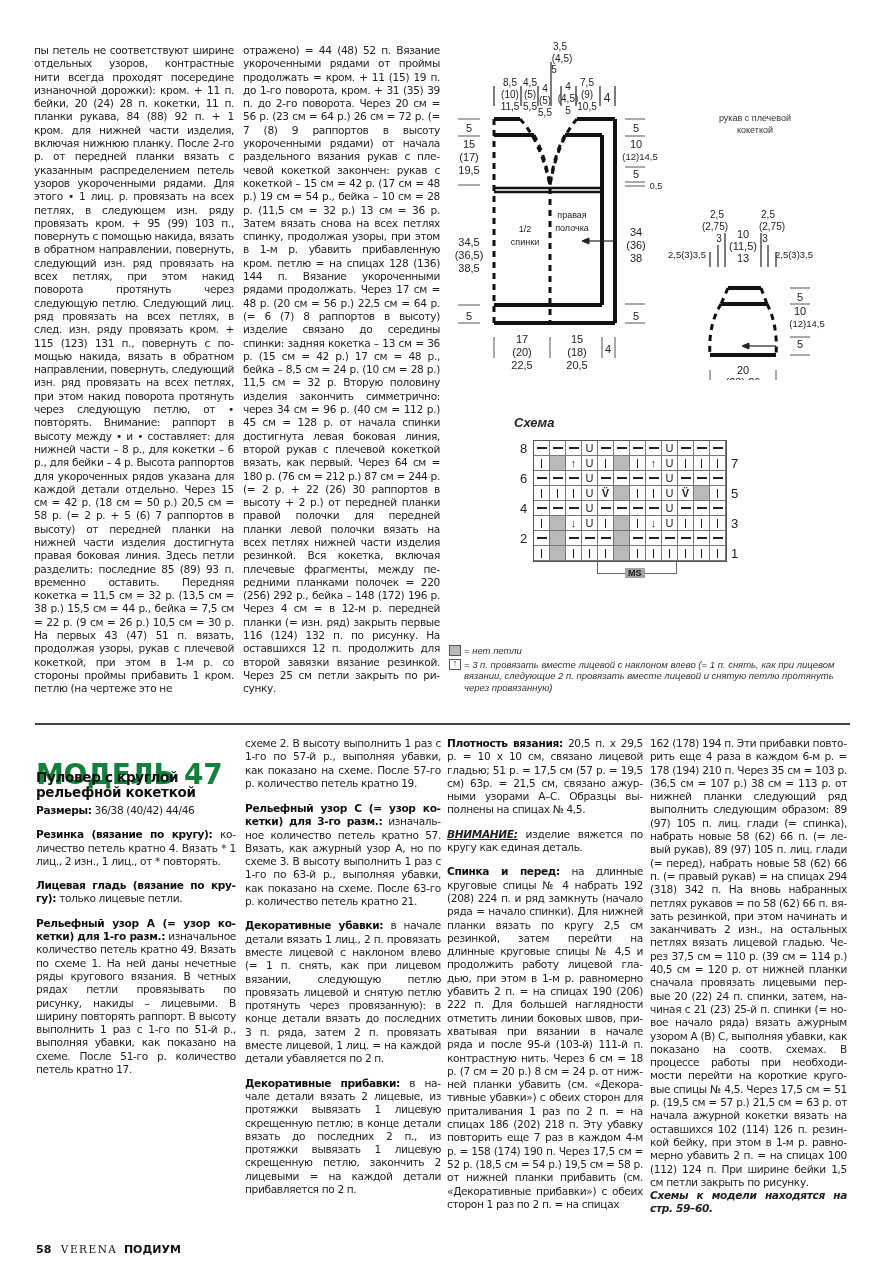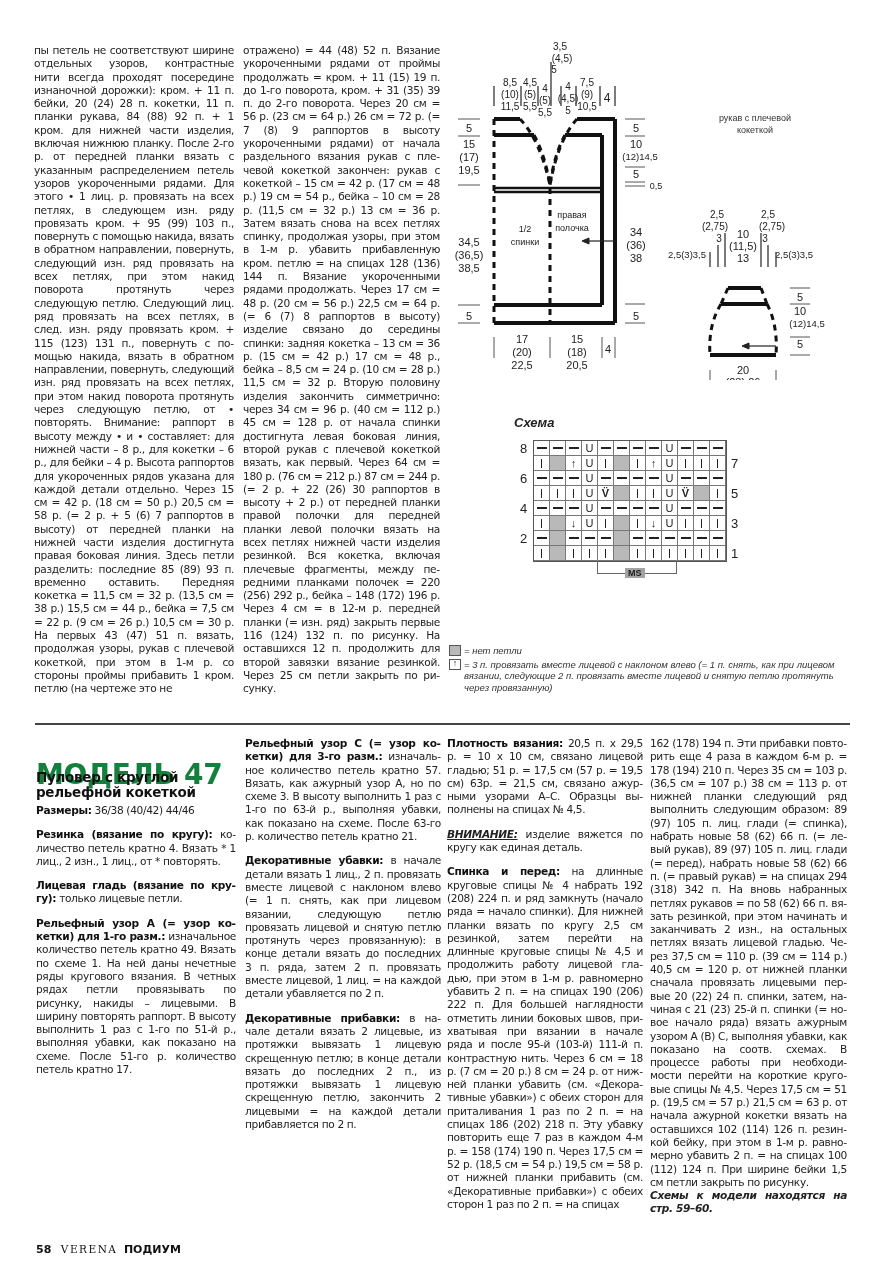--- a/index.html
+++ b/index.html
@@ -362,20 +362,21 @@
 
 <div class="col" id="bot-col1">
   <div class="title">Пуловер с круглой рельефной кокеткой</div>
   <p class="sec"><b>Размеры:</b> <span>36/38 (40/42) 44/46</span></p>
   <p class="sec"><b>Резинка (вязание по кругу):</b> <span>ко­личество петель кратно 4. Вязать * 1 лиц., 2 изн., 1 лиц., от * повторять.</span></p>
   <p class="sec"><b>Лицевая гладь (вязание по кру­гу):</b> <span>только лицевые петли.</span></p>
   <p class="sec"><b>Рельефный узор А (= узор ко­кетки) для 1-го разм.:</b> <span>изначаль­ное количество петель кратно 49. Вязать по схеме 1. На ней даны нечетные ряды кругового вязания. В четных рядах петли провязывать по рисунку, накиды – лицевыми. В ширину повторять раппорт. В высоту выполнить 1 раз с 1-го по 51-й р., выполняя убавки, как по­казано на схеме. После 51-го р. количество петель кратно 17.</span></p>
 </div>
 
 <div class="col" id="bot-col2" style="padding-top:0;">
+  <p class="sec" style="height:54px; overflow:hidden;">схеме 2. В высоту выполнить 1 раз с 1-го по 57-й р., выполняя убавки, как показано на схеме. После 57-го р. количество петель кратно 19.</p>
   <p class="sec"><b>Рельефный узор С (= узор ко­кетки) для 3-го разм.:</b> <span>изначаль­ное количество петель кратно 57. Вязать, как ажурный узор А, но по схеме 3. В высоту выполнить 1 раз с 1-го по 63-й р., выполняя убавки, как показано на схеме. После 63-го р. количество петель кратно 21.</span></p>
   <p class="sec"><b>Декоративные убавки:</b> <span>в нача­ле детали вязать 1 лиц., 2 п. про­вязать вместе лицевой с накло­ном влево (= 1 п. снять, как при лицевом вязании, следующую петлю провязать лицевой и сня­тую петлю протянуть через про­вязанную): в конце детали вязать до последних 3 п. ряда, затем 2 п. провязать вместе лицевой, 1 лиц. = на каждой детали убавляется по 2 п.</span></p>
   <p><b>Декоративные прибавки:</b> <span>в на­чале детали вязать 2 лицевые, из протяжки вывязать 1 лицевую скрещенную петлю; в конце де­тали вязать до последних 2 п., из протяжки вывязать 1 лицевую скрещенную петлю, закончить 2 лицевыми = на каждой детали прибавляется по 2 п.</span></p>
 </div>
 
 <div class="col" id="bot-col3">
   <p class="sec"><b>Плотность вязания:</b> <span>20,5 п. x 29,5 р. = 10 x 10 см, связано лицевой гладью; 51 р. = 17,5 см (57 р. = 19,5 см) 63р. = 21,5 см, связано ажур­ными узорами А–С. Образцы вы­полнены на спицах № 4,5.</span></p>
   <p class="sec"><span class="underline-it">ВНИМАНИЕ:</span> <span>изделие вяжется по кругу как единая деталь.</span></p>
   <p><b>Спинка и перед:</b> <span>на длинные круговые спицы № 4 набрать 192 (208) 224 п. и ряд замкнуть (на­чало ряда = начало спинки). Для нижней планки вязать по кругу 2,5 см резинкой, затем перейти на длинные круговые спицы № 4,5 и продолжить работу лицевой гла­дью, при этом в 1-м р. равномерно убавить 2 п. = на спицах 190 (206) 222 п. Для большей наглядности отметить линии боковых швов, при­хватывая при вязании в начале ряда и после 95-й (103-й) 111-й п. контрастную нить. Через 6 см = 18 р. (7 см = 20 р.) 8 см = 24 р. от ниж­ней планки убавить (см. «Декора­тивные убавки») с обеих сторон для приталивания 1 раз по 2 п. = на спицах 186 (202) 218 п. Эту убавку повторить еще 7 раз в каждом 4-м р. = 158 (174) 190 п. Через 17,5 см = 52 р. (18,5 см = 54 р.) 19,5 см = 58 р. от нижней планки прибавить (см. «Декоративные прибавки») с обе­их сторон 1 раз по 2 п. = на спицах</span></p>
 </div>

